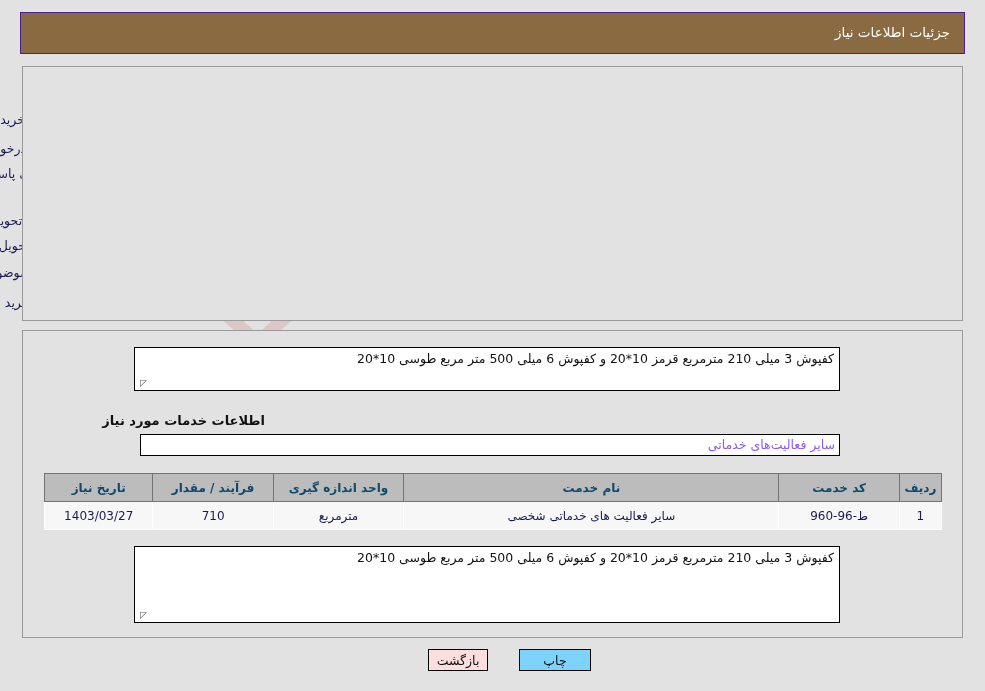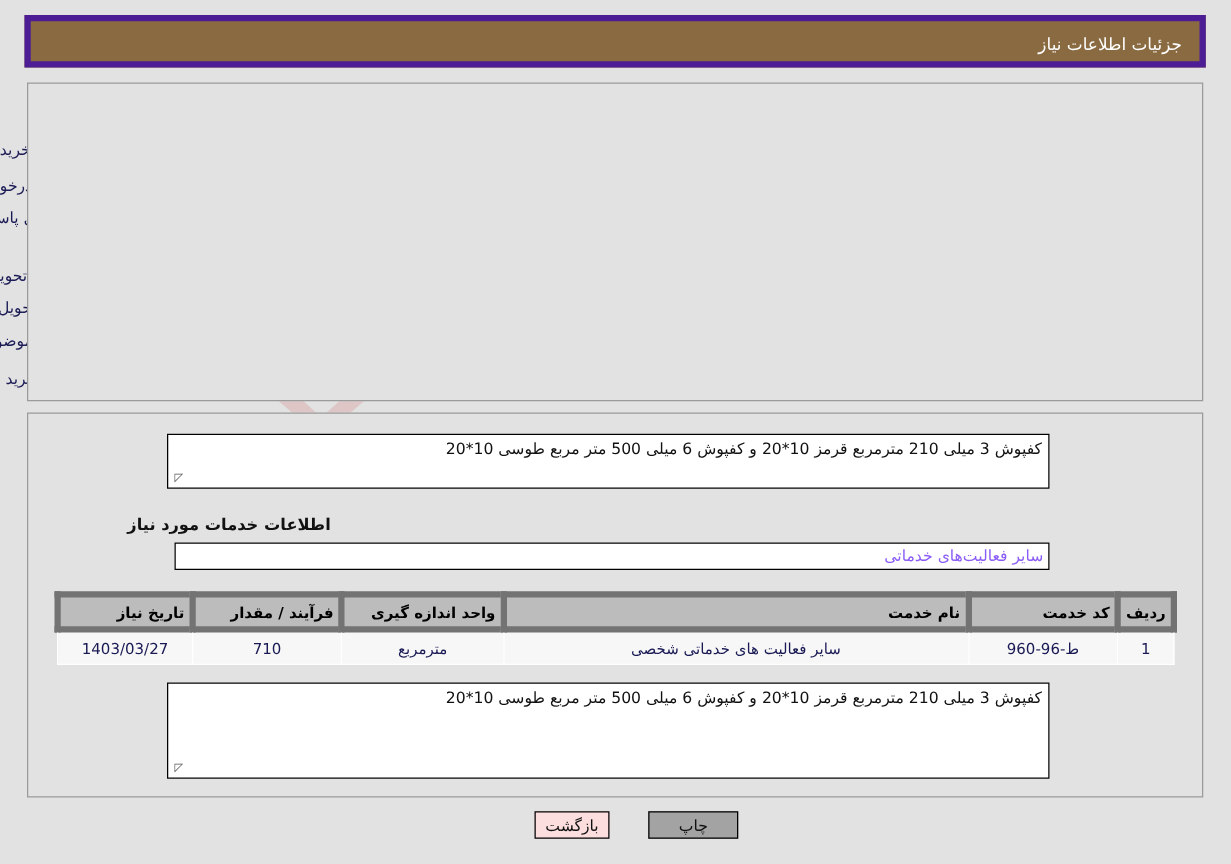--- a/index.html
+++ b/index.html
@@ -76,21 +76,21 @@
     background: rgba(200, 60, 60, 0.19);
     transform: rotate(45deg);
   }
 
   
   #titlebar {
     position: absolute;
     left: 20px; top: 12px;
     width: 945px; height: 42px;
     background: #8a6a40;
-    border: 5px solid #4c1d95;
+    border: 1px solid #4c1d95;
     color: #ffffff;
     z-index: 10;
   }
   #titlebar .title-text {
     position: absolute;
     right: 14px;
     top: 11px;
     font-size: 13.5px;
     color: #ffffff;
   }
@@ -201,27 +201,27 @@
     position: absolute;
     left: 44px; top: 473px;
     width: 898px;
     border-collapse: collapse;
     font-size: 12px;
     z-index: 9;
     direction: rtl;
   }
   #tbl th {
     background: #bcbcbc;
-    border: 5px solid #737373;
-    color: #000000;
+    border: 1px solid #737373;
+    color: #0c4a6e;
     font-weight: bold;
     font-size: 12px;
     height: 28px;
     padding: 0 4px;
-    text-align: right;
+    text-align: center;
   }
   #tbl td {
     background: #f7f7f7;
     border: 1px solid #ffffff;
     color: #1a1a55;
     height: 28px;
     padding: 0 4px;
     text-align: center;
     font-size: 12px;
   }
@@ -232,21 +232,21 @@
     border: 1px solid #000000;
     font-size: 12.5px;
     color: #111111;
     height: 22px;
     display: flex;
     align-items: center;
     justify-content: center;
     cursor: pointer;
     z-index: 9;
   }
-  #btn-print  { left: 519px; top: 649px; width: 72px; background: #a3a3a3; }
+  #btn-print  { left: 519px; top: 649px; width: 72px; background: #7dd3fc; }
   #btn-back   { left: 428px; top: 649px; width: 60px; background: #fbdedd; }
 
   .lnk {
     position: absolute;
     font-size: 12.5px;
     color: #1f3fd0;
     cursor: pointer;
     white-space: nowrap;
   }
 </style>

